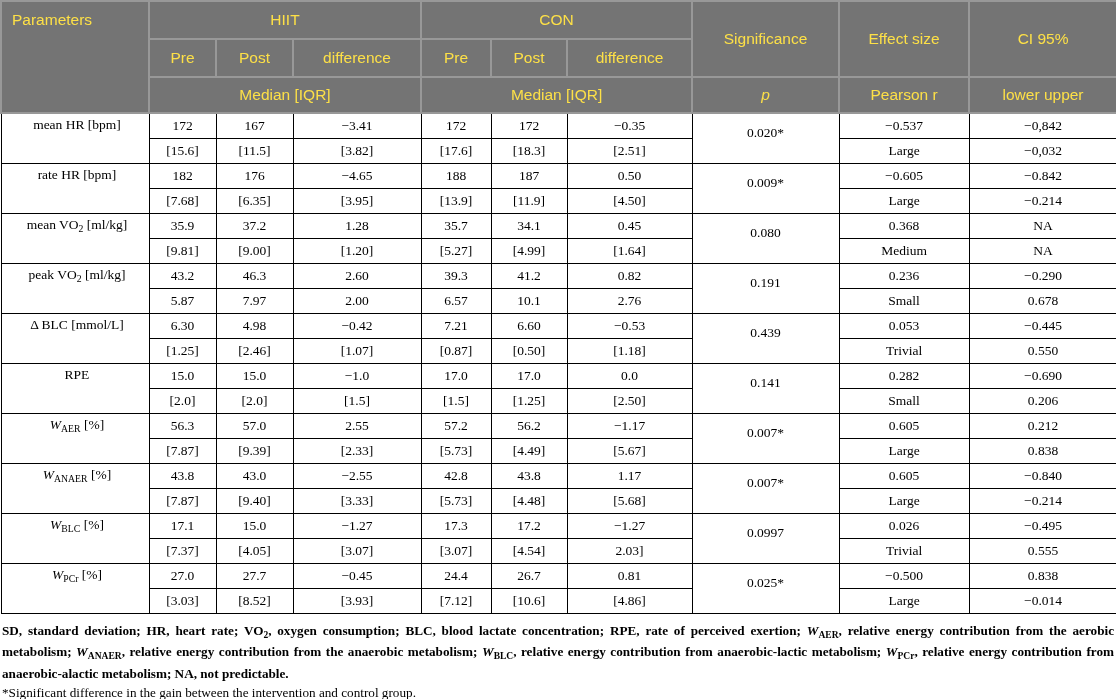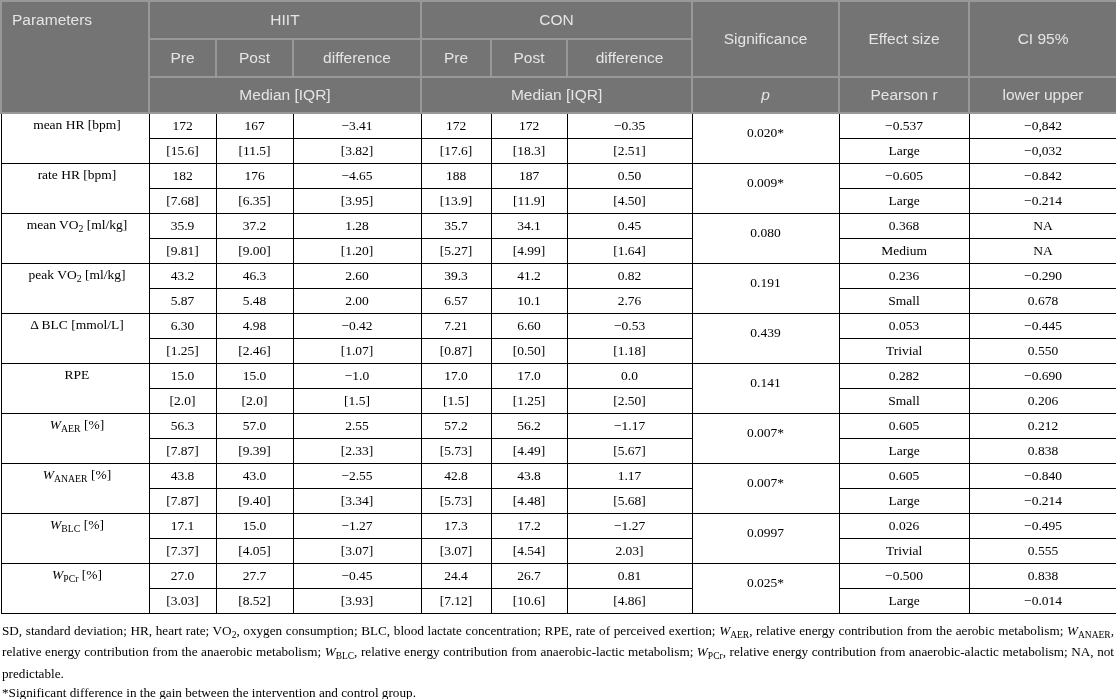--- a/index.html
+++ b/index.html
@@ -16,21 +16,21 @@
 
   table {
     border-collapse: collapse;
     table-layout: fixed;
     width: 1116px;
   }
 
   
   thead td {
     background: #747474;
-    color: #e5e5e5;
+    color: #fde047;
     font-family: "Liberation Sans", sans-serif;
     font-size: 15.5px;
     text-align: center;
     vertical-align: middle;
     border: 2px solid #989898;
     padding: 0;
   }
   thead tr.hr1 { height: 38px; }
   thead tr.hr2 { height: 38px; }
   thead tr.hr3 { height: 36px; }
@@ -65,21 +65,21 @@
   .sub { font-size: 0.72em; vertical-align: -0.32em; letter-spacing: 0; }
   .ital { font-style: italic; }
 
   
   .footnotes {
     padding: 7px 2px 0 2px;
     font-size: 13.2px;
     line-height: 1.5;
   }
   .footnotes p { margin: 0; }
-  .fn-abbrev { text-align: justify; }
+  .fn-abbrev { text-align: justify; font-weight: bold; }
 </style>
 </head>
 <body>
 
 <div class="wrap">
   <table>
     <colgroup>
       <col style="width:148px">
         <col style="width:67px">
         <col style="width:77px">
@@ -190,21 +190,21 @@
           <td>2.60</td>
           <td>39.3</td>
           <td>41.2</td>
           <td>0.82</td>
           <td class="pcell" rowspan="2">0.191</td>
           <td>0.236</td>
           <td>−0.290</td>
         </tr>
         <tr>
           <td>5.87</td>
-          <td>5.48</td>
+          <td>7.97</td>
           <td>2.00</td>
           <td>6.57</td>
           <td>10.1</td>
           <td>2.76</td>
           <td>Small</td>
           <td>0.678</td>
         </tr>
         <tr>
           <td class="param" rowspan="2"><span>Δ BLC [mmol/L]</span></td>
           <td>6.30</td>
@@ -279,21 +279,21 @@
           <td>42.8</td>
           <td>43.8</td>
           <td>1.17</td>
           <td class="pcell" rowspan="2">0.007*</td>
           <td>0.605</td>
           <td>−0.840</td>
         </tr>
         <tr>
           <td>[7.87]</td>
           <td>[9.40]</td>
-          <td>[3.34]</td>
+          <td>[3.33]</td>
           <td>[5.73]</td>
           <td>[4.48]</td>
           <td>[5.68]</td>
           <td>Large</td>
           <td>−0.214</td>
         </tr>
         <tr>
           <td class="param" rowspan="2"><span class="ital">W</span><span class="sub">BLC</span><span> [%]</span></td>
           <td>17.1</td>
           <td>15.0</td>

